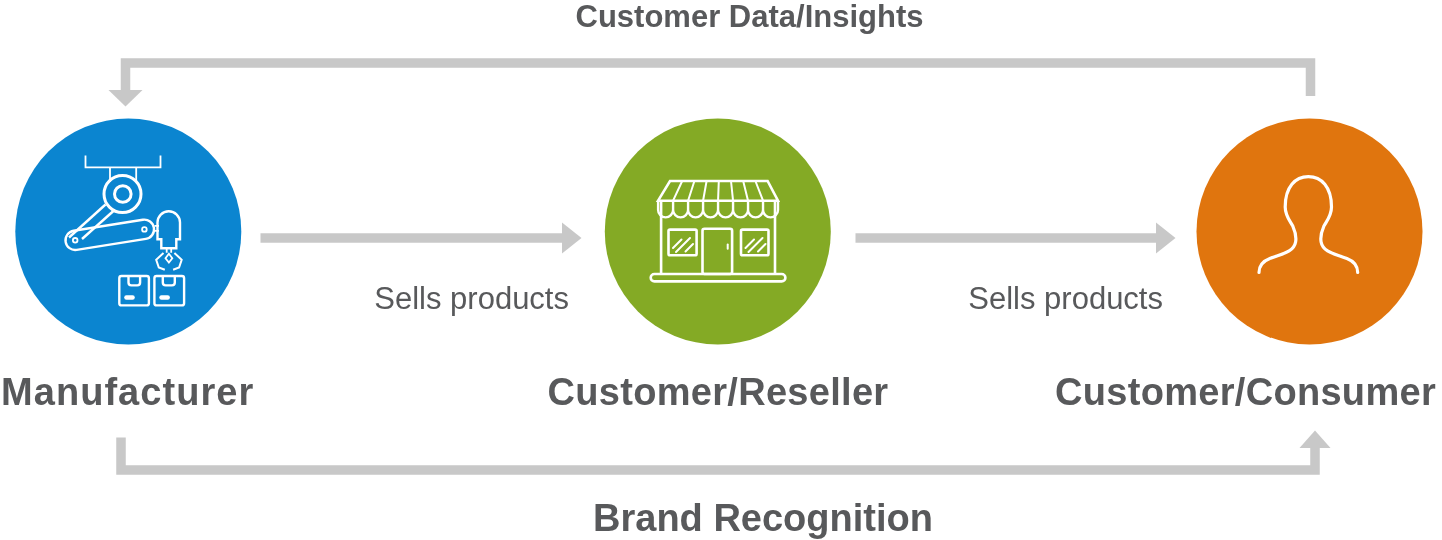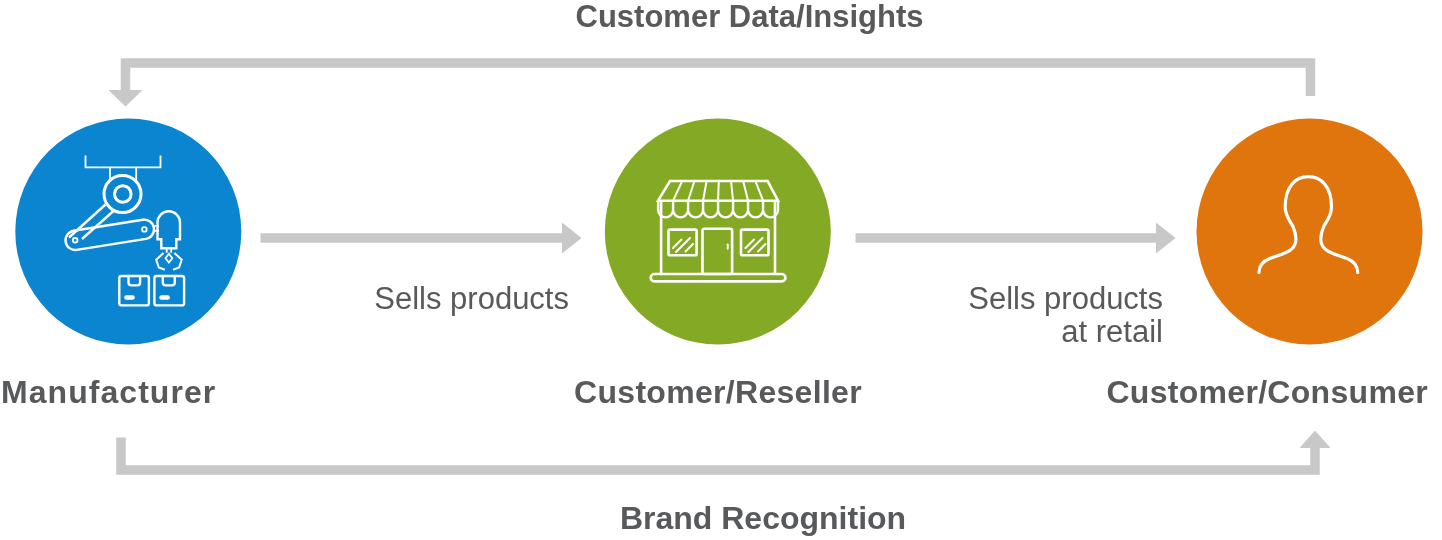--- a/index.html
+++ b/index.html
@@ -1,20 +1,20 @@
 <!DOCTYPE html>
 <html><head>
 <meta charset="utf-8">
 <style>
   html,body{margin:0;padding:0;background:#ffffff;}
   .stage{position:relative;width:1442px;height:540px;background:var(--bg,#fff);overflow:hidden;
          font-family:"Liberation Sans",sans-serif;}
   .stage svg{position:absolute;left:0;top:0;}
   .label{position:absolute;color:var(--text,#58595b);white-space:nowrap;}
-  .bold{font-weight:700;font-size:32px;line-height:30px;}
+  .bold{font-weight:700;font-size:38px;line-height:30px;}
   .title{font-weight:700;font-size:31px;line-height:31px;text-align:center;margin-left:31px;}
   .flow-label{font-weight:400;font-size:31px;line-height:33px;text-align:right;}
   
   .icon path,.icon rect,.icon circle,.icon line{stroke:var(--icon,#fff);fill:none;}
   .icon .dash{fill:var(--icon,#fff);stroke:none;}
   .s18{stroke-width:1.8px;}
   .s20{stroke-width:2px;}
   .s24{stroke-width:2.4px;}
   .s26{stroke-width:2.6px;}
   .s30{stroke-width:3px;}
@@ -127,24 +127,23 @@
   </svg>
 
   <div class="label title" style="left:0;width:1437px;top:1px;">Customer Data/Insights</div>
 
   <div class="label flow-label" style="left:249px;width:320px;top:282px;">
     <div>Sells products</div>
   </div>
 
   <div class="label flow-label" style="left:843px;width:320px;top:282px;">
     <div>Sells products</div>
-    <div>at retail</div>
   </div>
 
   <div class="label bold" style="left:1px;top:377px;letter-spacing:1.05px;">Manufacturer</div>
 
   <div class="label bold" style="left:518px;width:400px;top:377px;text-align:center;letter-spacing:0.3px;">Customer/Reseller</div>
 
-  <div class="label bold" style="right:14px;top:377px;letter-spacing:0.3px;">Customer/Consumer</div>
+  <div class="label bold" style="right:6px;top:377px;letter-spacing:0.3px;">Customer/Consumer</div>
 
   <div class="label bold" style="left:0;width:1432px;top:503px;text-align:center;padding-left:47px;">Brand Recognition</div>
 
 </div>
 
 </body></html>

